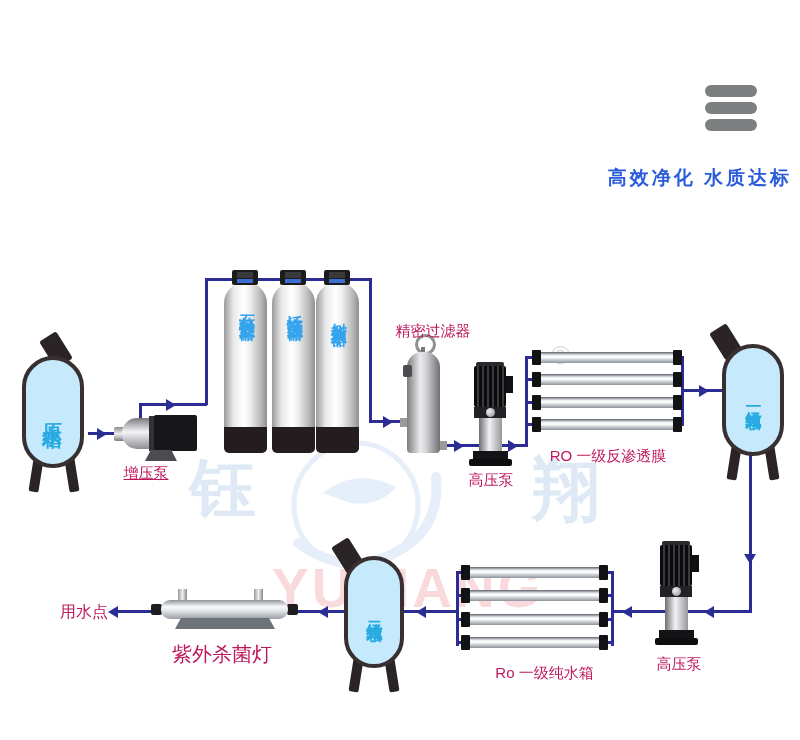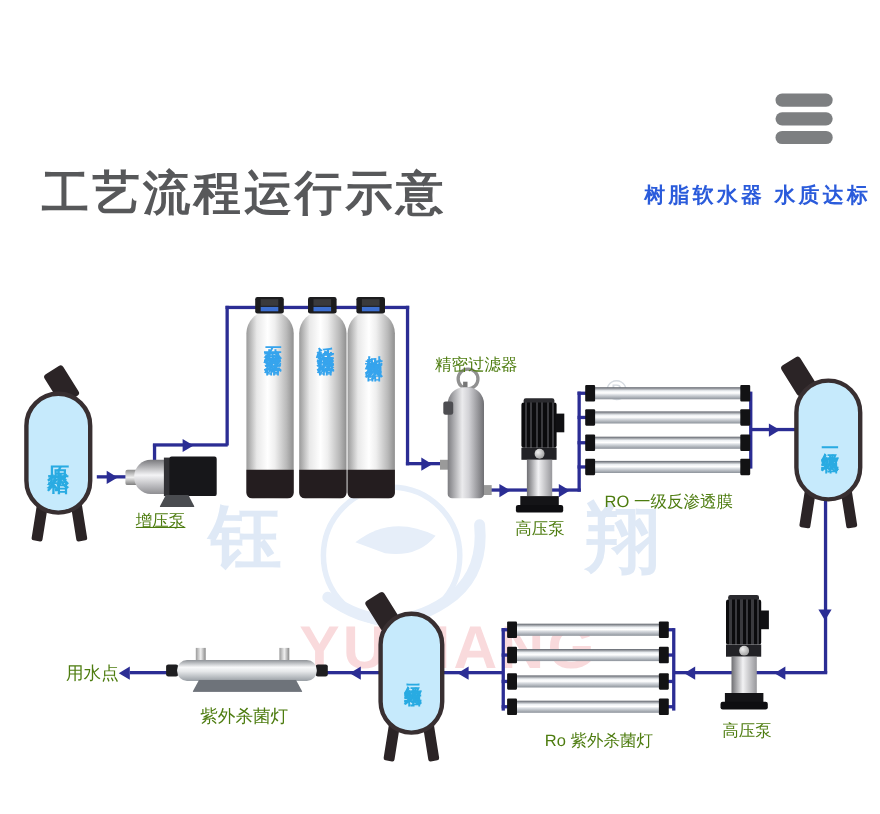--- a/index.html
+++ b/index.html
@@ -43,21 +43,21 @@
          background:linear-gradient(90deg,#9a9a9a 0,#e8e8e8 22%,#ffffff 45%,#efefef 60%,#b9b9b9 85%,#8f8f8f);}
   .fbase{position:absolute;width:43px;height:26px;background:#241d1f;border-radius:0 0 5px 5px;z-index:3;}
   .fcap{position:absolute;width:26px;height:15px;background:#1c1c1e;border-radius:2px;z-index:3;}
   .fcap .slot{position:absolute;left:5px;top:9px;width:16px;height:4px;background:#3d6fd0;}
   .fcap .inner{position:absolute;left:5px;top:2px;width:16px;height:6px;background:#3a3a3c;}
   .vlabel{position:absolute;writing-mode:vertical-rl;text-orientation:upright;
           color:#36a4ed;font-weight:bold;font-size:16px;letter-spacing:2px;z-index:4;}
 
   
   .dev{position:absolute;z-index:2;}
-  .dev-label{position:absolute;color:#4d7c0f;font-size:15px;text-align:center;
+  .dev-label{position:absolute;color:#be185d;font-size:15px;text-align:center;
              white-space:nowrap;z-index:4;}
   .tube{position:absolute;width:134px;height:11px;z-index:2;
         background:linear-gradient(180deg,#5f636b,#eef1f4 30%,#ffffff 48%,#d4d8dd 65%,#8d939b);}
   .tcap{position:absolute;width:9px;height:15px;background:#121214;border-radius:1px;z-index:3;}
 
   .silver-v{background:linear-gradient(90deg,#6f6f73,#f2f2f4 45%,#97979b);}
   .motor-rib{background:repeating-linear-gradient(90deg,#0b0b0d 0 3px,#3a3a3e 3px 5px);}
 </style>
 </head>
 <body>
@@ -67,27 +67,26 @@
   <div class="wm wm-char" style="left:190px;top:445px;">钰</div>
   <div class="wm wm-char" style="left:532px;top:445px;font-size:68px;">翔</div>
   <svg class="wm" style="left:268px;top:405px;" width="190" height="205" viewBox="0 0 190 205">
     <circle cx="88" cy="100" r="62" fill="none" stroke="#e6eef9" stroke-width="5"></circle>
     <path d="M30 138 Q88 180 145 136 Q172 113 168 72" fill="none" stroke="#e6eef9" stroke-width="10" stroke-linecap="round"></path>
     <path d="M55 88 Q88 62 128 82 Q112 102 82 98 Z" fill="#e6eef9"></path>
   </svg>
   <div class="wm wm-reg" style="left:551px;top:340px;">®</div>
   <div class="wm wm-latin" style="left:272px;top:556px;">YUXIANG</div>
 
-  <div class="title t2">工艺流程运行示意</div>
   <div class="menu">
     <span class="bar"></span>
     <span class="bar"></span>
     <span class="bar"></span>
   </div>
-  <div class="tagline">树脂软水器 水质达标</div>
+  <div class="tagline">高效净化 水质达标</div>
 
   <i class="pl" style="left:88px;top:432px;width:28px;height:3px;"></i>
   <i class="pl" style="left:139px;top:404px;width:3px;height:15px;"></i>
   <i class="pl" style="left:139px;top:403px;width:68px;height:3px;"></i>
   <i class="pl" style="left:205px;top:278px;width:3px;height:127px;"></i>
   <i class="pl" style="left:205px;top:278px;width:167px;height:3px;"></i>
   <i class="pl" style="left:369px;top:278px;width:3px;height:145px;"></i>
   <i class="pl" style="left:369px;top:420px;width:42px;height:3px;"></i>
   <i class="pl" style="left:438px;top:444px;width:90px;height:3px;"></i>
   <i class="pl" style="left:525px;top:356px;width:3px;height:91px;"></i>
@@ -220,32 +219,32 @@
   <div class="tube" style="left:470px;top:614px;width:130px;"></div>
   <div class="tube" style="left:470px;top:637px;width:130px;"></div>
   <div class="tcap" style="left:461px;top:565px;"></div>
   <div class="tcap" style="left:461px;top:588px;"></div>
   <div class="tcap" style="left:461px;top:612px;"></div>
   <div class="tcap" style="left:461px;top:635px;"></div>
   <div class="tcap" style="left:599px;top:565px;"></div>
   <div class="tcap" style="left:599px;top:588px;"></div>
   <div class="tcap" style="left:599px;top:612px;"></div>
   <div class="tcap" style="left:599px;top:635px;"></div>
-  <div class="dev-label" style="left:462px;top:664px;width:165px;">Ro 紫外杀菌灯</div>
+  <div class="dev-label" style="left:462px;top:664px;width:165px;">Ro 一级纯水箱</div>
 
   <div class="chimney" style="left:338px;top:540px;"></div>
   <div class="leg" style="left:352px;top:646px;transform:rotate(9deg);"></div>
   <div class="leg" style="left:386px;top:646px;transform:rotate(-9deg);"></div>
   <div class="tank" style="left:344px;top:556px;width:52px;height:104px;">
     <div class="tank-label" style="font-size:16px;letter-spacing:1px;">二级纯水箱</div>
   </div>
 
   <div class="dev" style="left:178px;top:589px;width:9px;height:13px;background:linear-gradient(90deg,#9a9a9a,#efefef,#888);"></div>
   <div class="dev" style="left:254px;top:589px;width:9px;height:13px;background:linear-gradient(90deg,#9a9a9a,#efefef,#888);"></div>
   <div class="dev" style="left:151px;top:604px;width:11px;height:11px;background:#1e1e20;border-radius:2px;"></div>
   <div class="dev" style="left:287px;top:604px;width:11px;height:11px;background:#1e1e20;border-radius:2px;"></div>
   <div class="dev" style="left:161px;top:600px;width:127px;height:19px;border-radius:9px;background:linear-gradient(180deg,#8f9398,#f8f9fa 35%,#e5e7e9 55%,#9aa0a6);"></div>
   <div class="dev" style="left:175px;top:618px;width:100px;height:11px;background:#6e737a;clip-path:polygon(6% 0,94% 0,100% 100%,0 100%);"></div>
-  <div class="dev-label" style="left:166px;top:641px;width:112px;font-size:16px;">紫外杀菌灯</div>
+  <div class="dev-label" style="left:166px;top:641px;width:112px;font-size:20px;">紫外杀菌灯</div>
 
   <div class="dev-label" style="left:56px;top:602px;width:56px;font-size:16px;">用水点</div>
 
 </div>
 
 </body></html>

